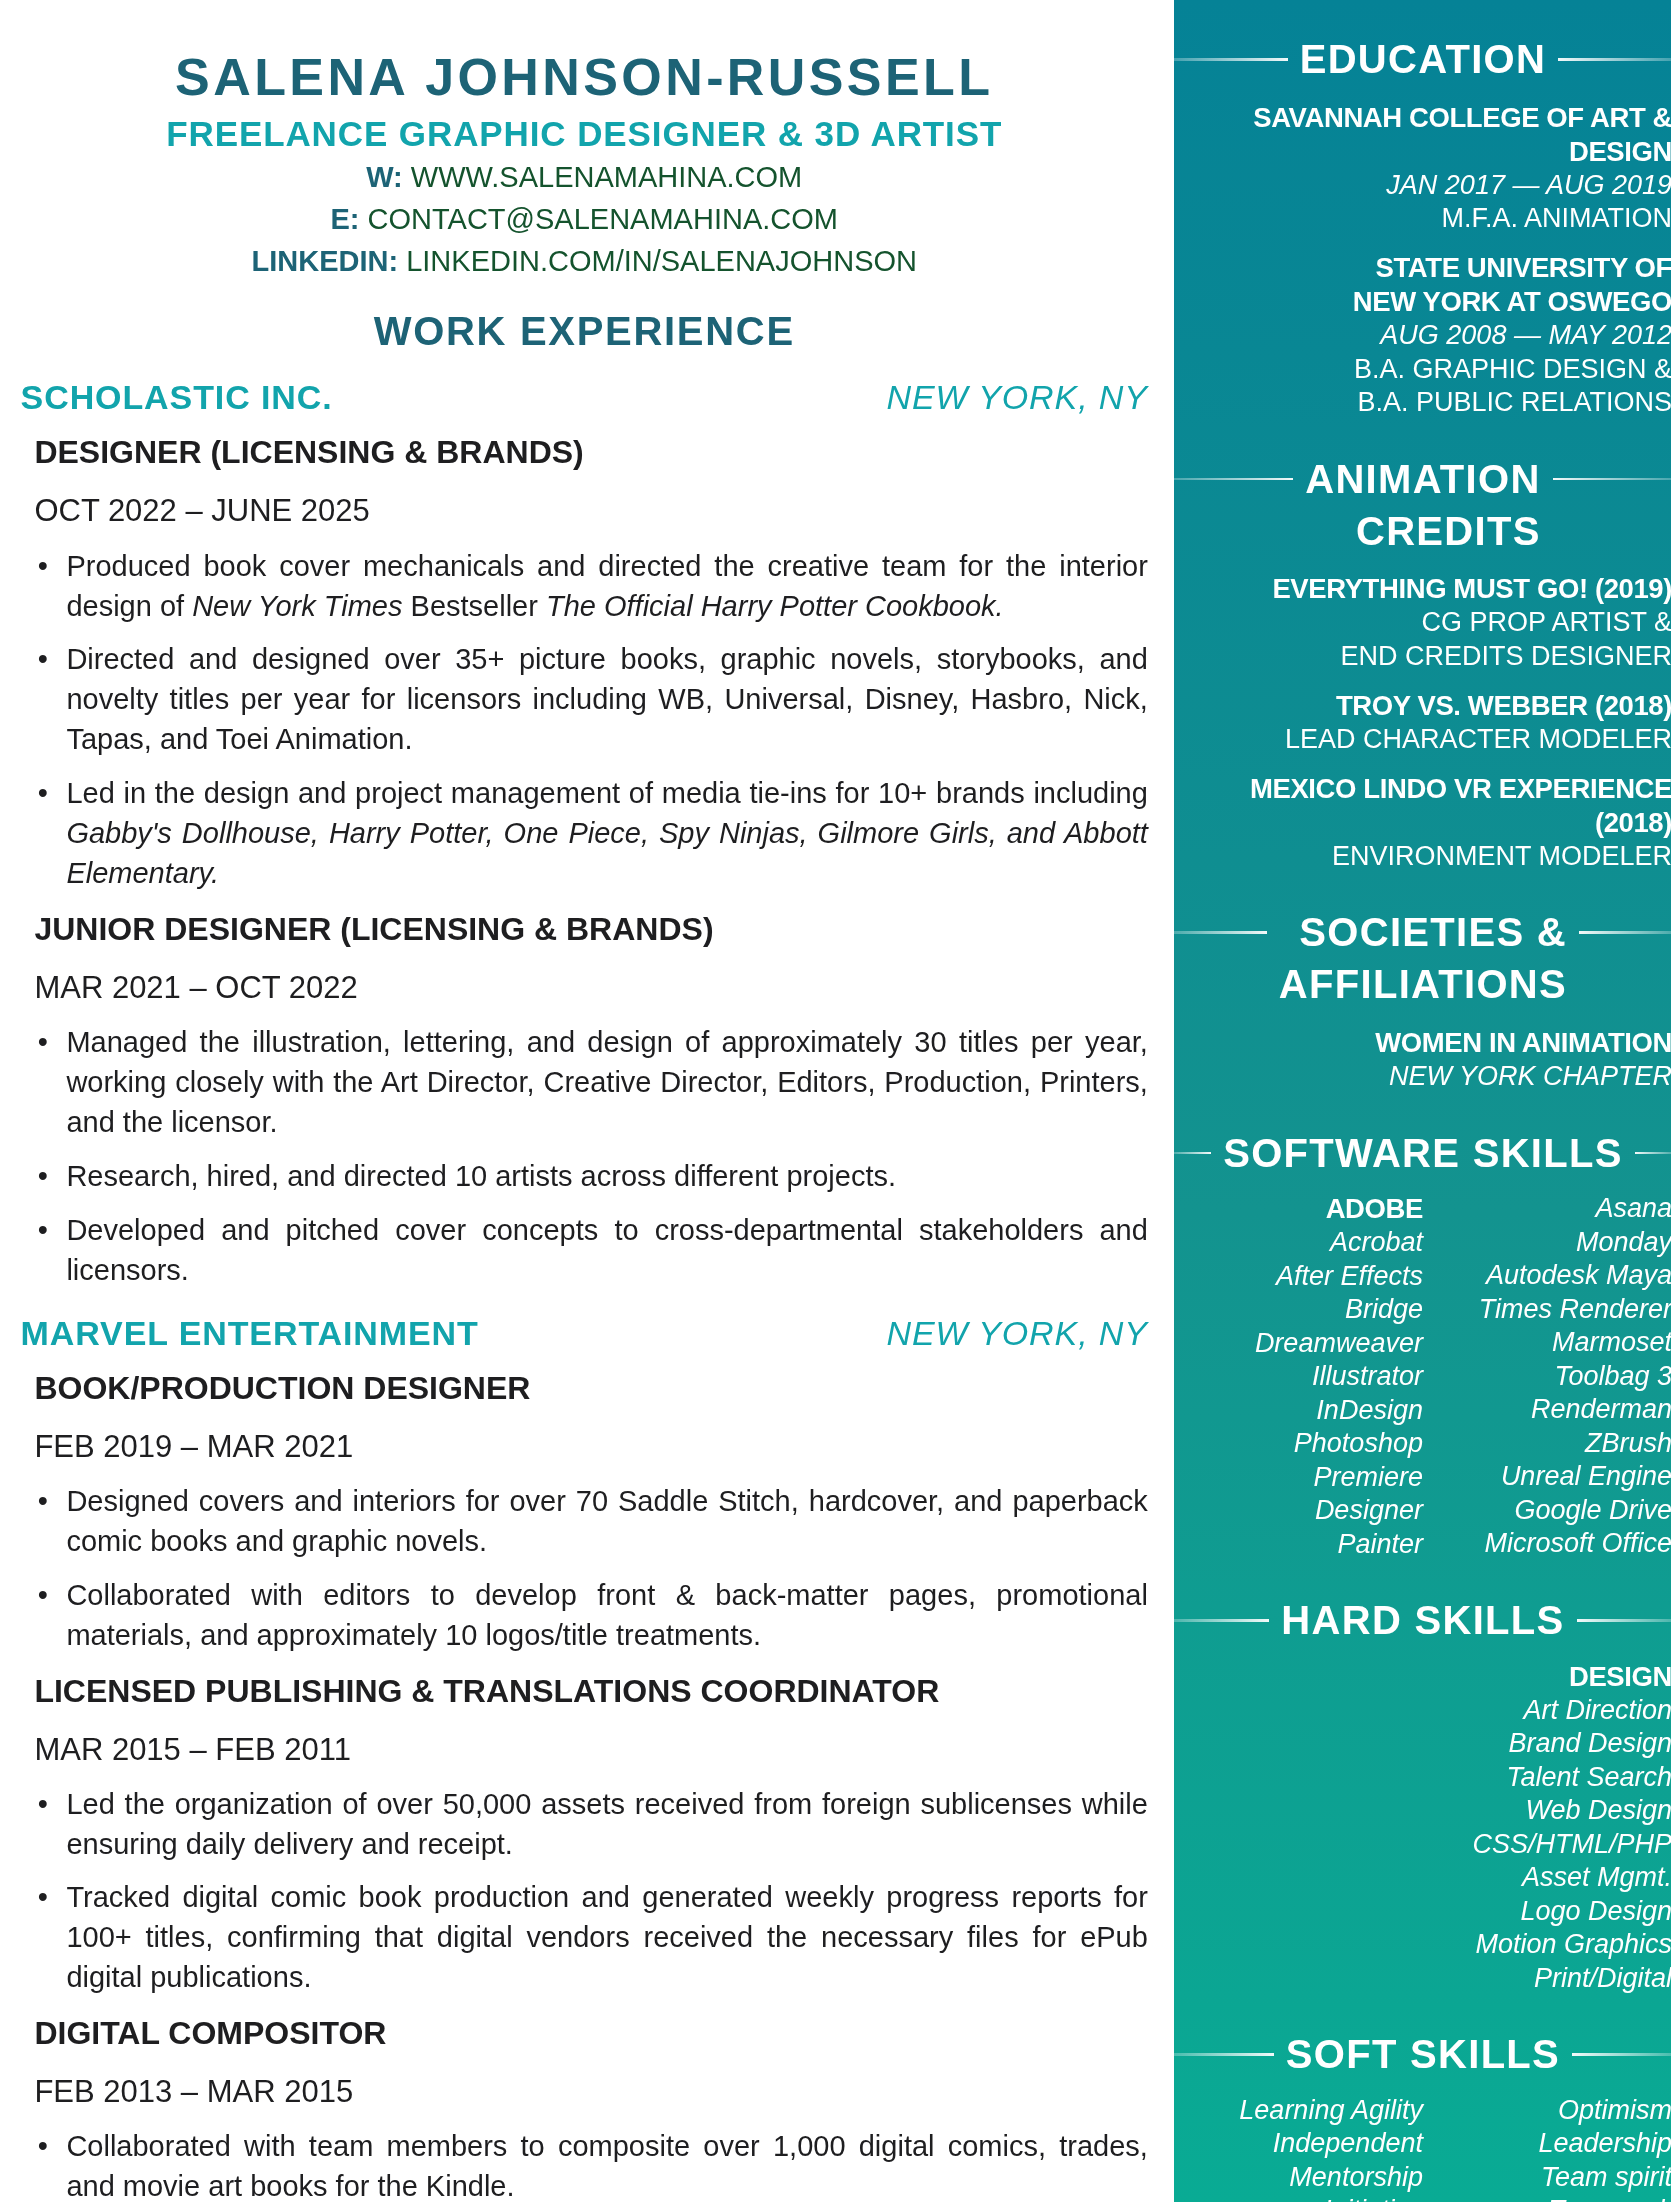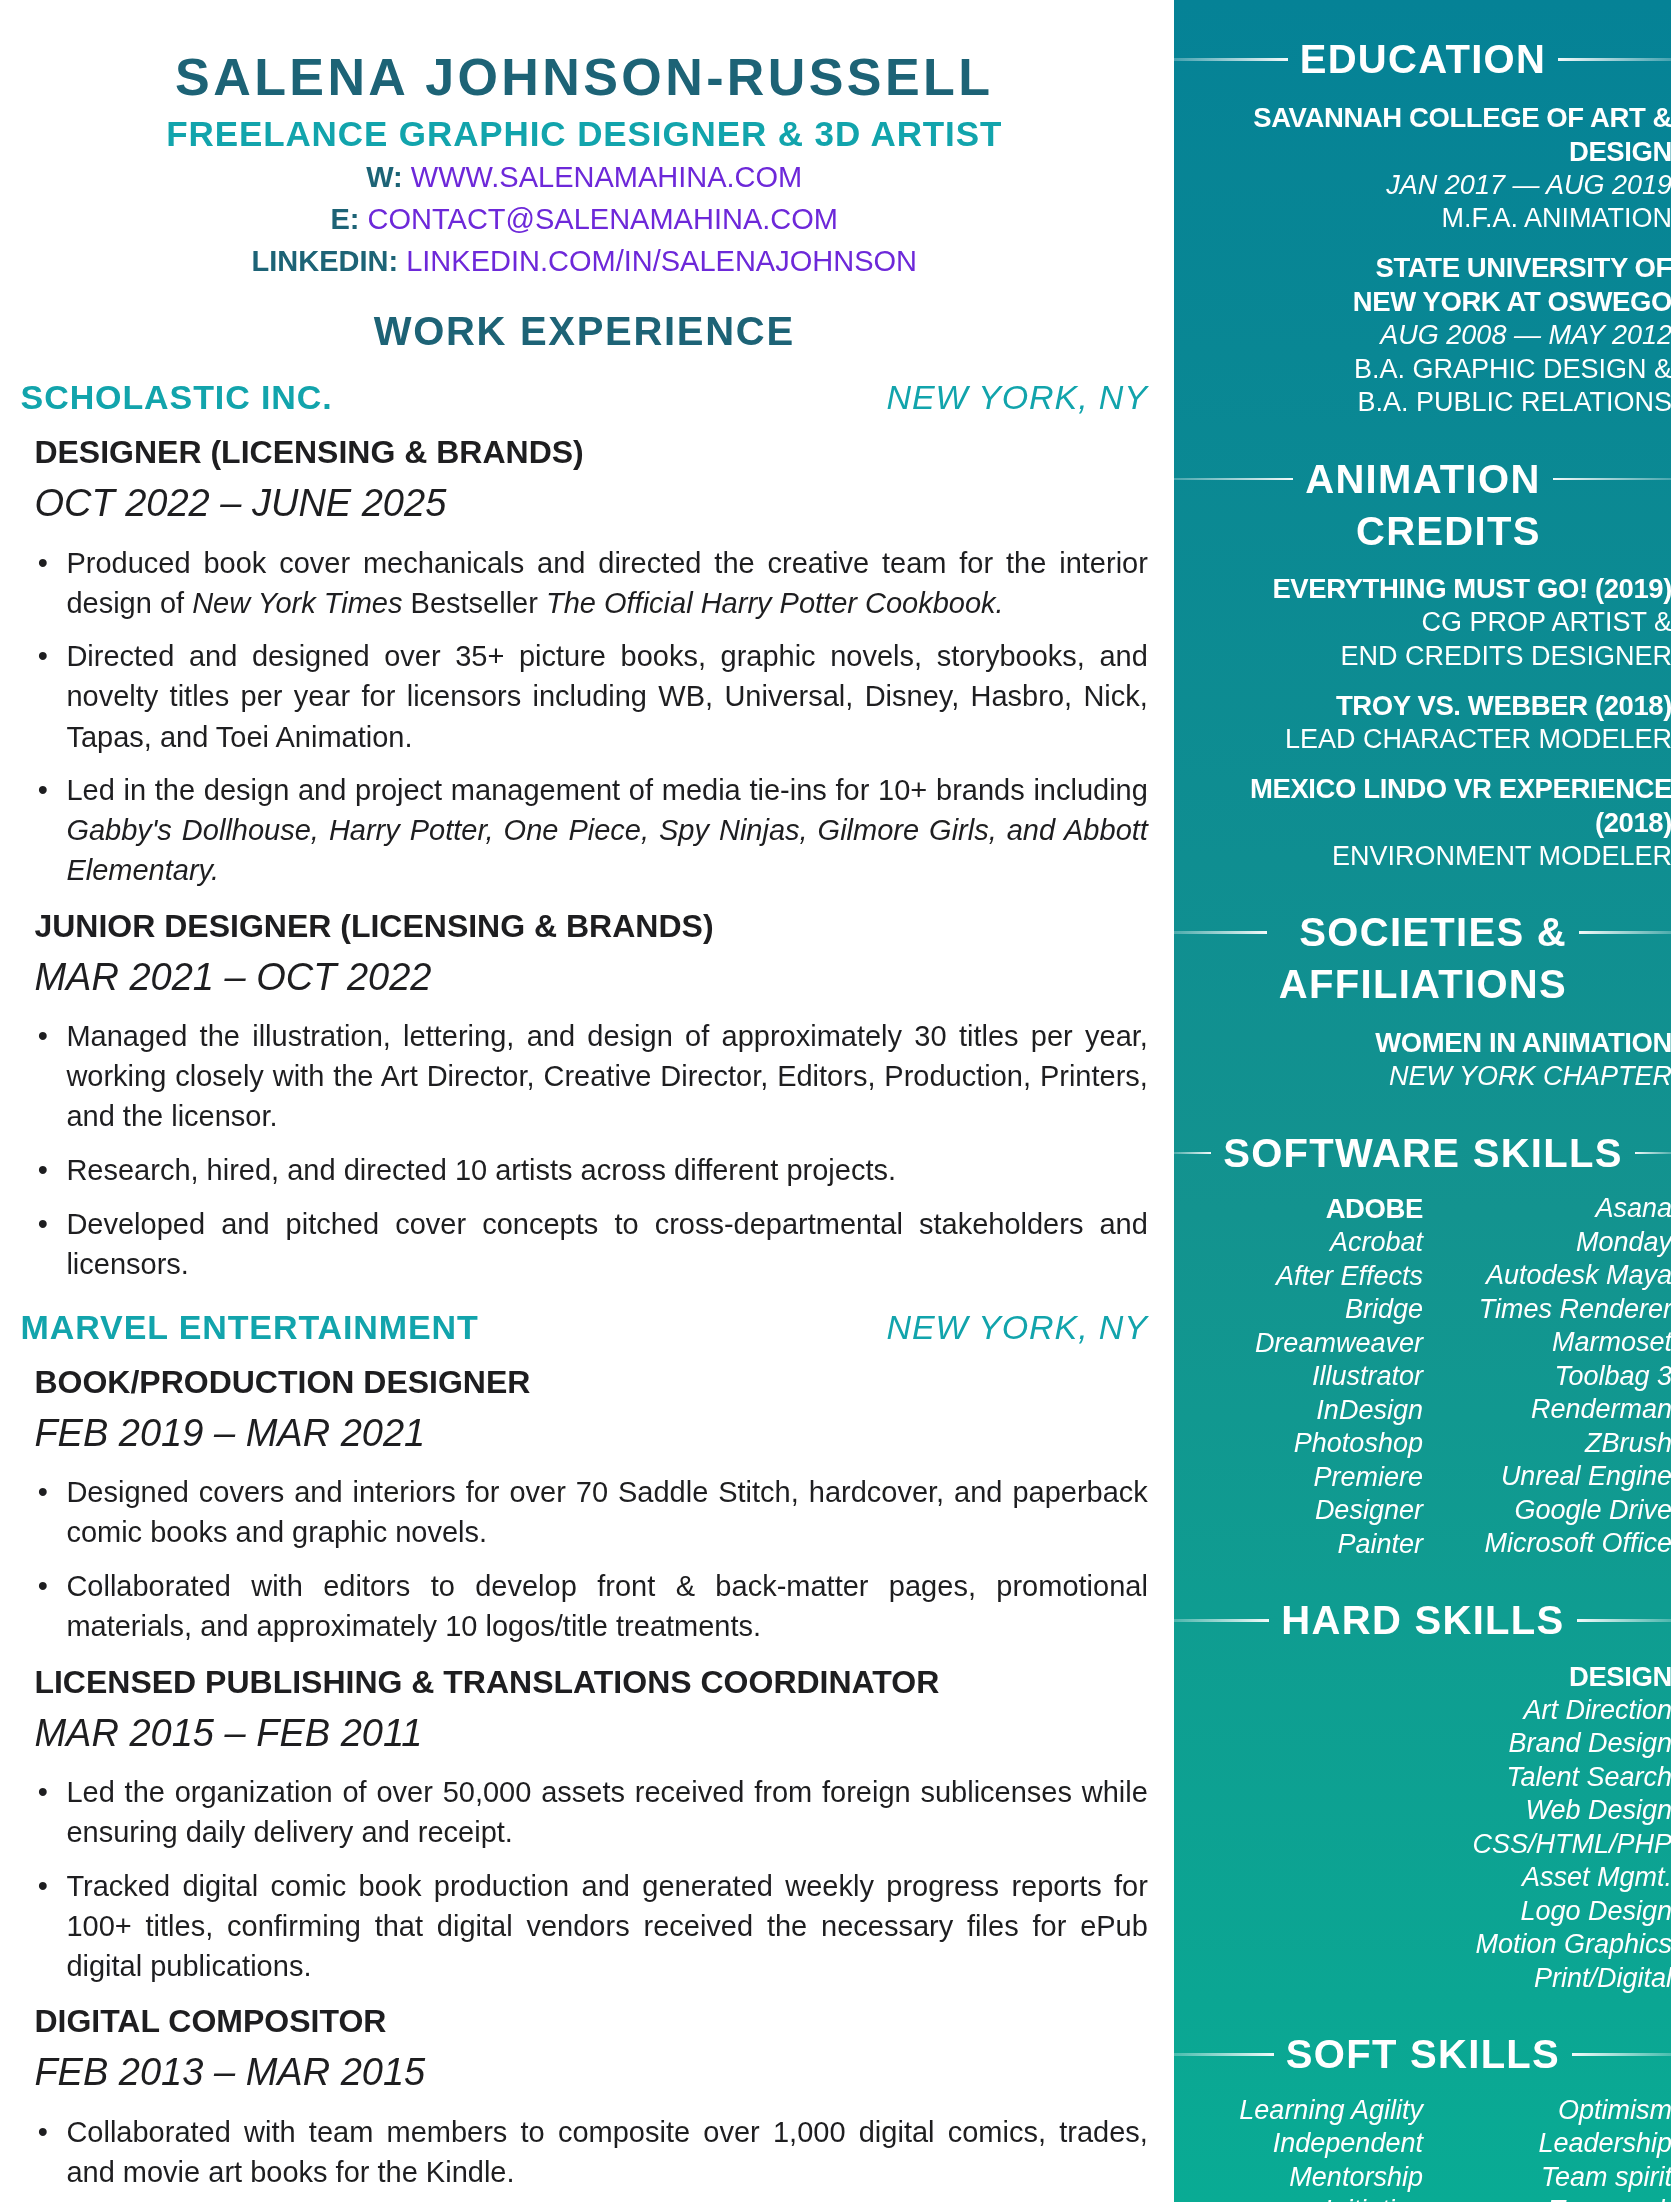--- a/index.html
+++ b/index.html
@@ -6,30 +6,30 @@
   body{font-family:"Liberation Sans","DejaVu Sans",sans-serif;background:#ffffff;}
   .page{width:1672px;height:2203px;display:flex;overflow:hidden;background:#ffffff;}
 
   
   .main{width:1332px;box-sizing:border-box;padding:48px 26px 0 20.6px;color:#1E1E20;}
   .id-block{text-align:center;}
   .person-name{margin:0;font-size:52px;font-weight:bold;letter-spacing:3.4px;color:#1D6376;line-height:1.15;}
   .person-title{margin-top:5.2px;font-size:35px;font-weight:bold;letter-spacing:0.9px;color:#12A4AC;line-height:1.2;}
   .contact-line{font-size:29px;line-height:1.32;margin-top:3.4px;color:#1E1E20;}
   .contact-line .clabel{font-weight:bold;color:#1D6376;}
-  .contact-line .cvalue{color:#6d28d9;text-align:right;}
+  .contact-line .cvalue{color:#14532d;text-align:right;}
   .work-heading{margin:29px 0 0;text-align:center;font-size:40px;letter-spacing:1.7px;color:#1D6376;font-weight:bold;}
 
   .company-row{display:flex;justify-content:space-between;align-items:center;margin-top:24px;}
   .company-name{font-size:34px;font-weight:bold;letter-spacing:0.9px;color:#12A4AC;}
   .company-loc{font-size:34px;font-style:italic;letter-spacing:0.9px;color:#12A4AC;}
 
   .role{margin-left:13.8px;margin-top:15.5px;}
   .role-title{margin:0;font-size:32px;font-weight:bold;color:#1E1E20;line-height:1.25;}
-  .role-dates{font-size:38px;font-style:italic;line-height:1.3;margin-top:7px;}
+  .role-dates{font-size:31px;line-height:1.3;margin-top:19px;}
   .bullets{list-style:none;margin:6.9px 0 0;padding:0;}
   .bullets li{position:relative;padding-left:32px;font-size:29px;line-height:1.38;text-align:justify;margin-top:13.8px;}
   .bullets li::before{content:"\2022";position:absolute;left:3.4px;top:0;}
   .bullets em{font-style:italic;}
 
   
   .sidebar{width:568px;box-sizing:border-box;background:linear-gradient(180deg,#058296 0%,#13938F 55%,#09AB94 100%);color:#ffffff;text-align:right;padding:0 0 26px;}
   .sec-head{display:flex;align-items:flex-start;margin:33px 0 13.8px;}
   .sec-head .line{flex:1;height:2.6px;margin-top:25px;background:rgba(255,255,255,0.85);}
   .sec-head .line.left{background:linear-gradient(to right,rgba(255,255,255,0.25),rgba(255,255,255,0.95));}

